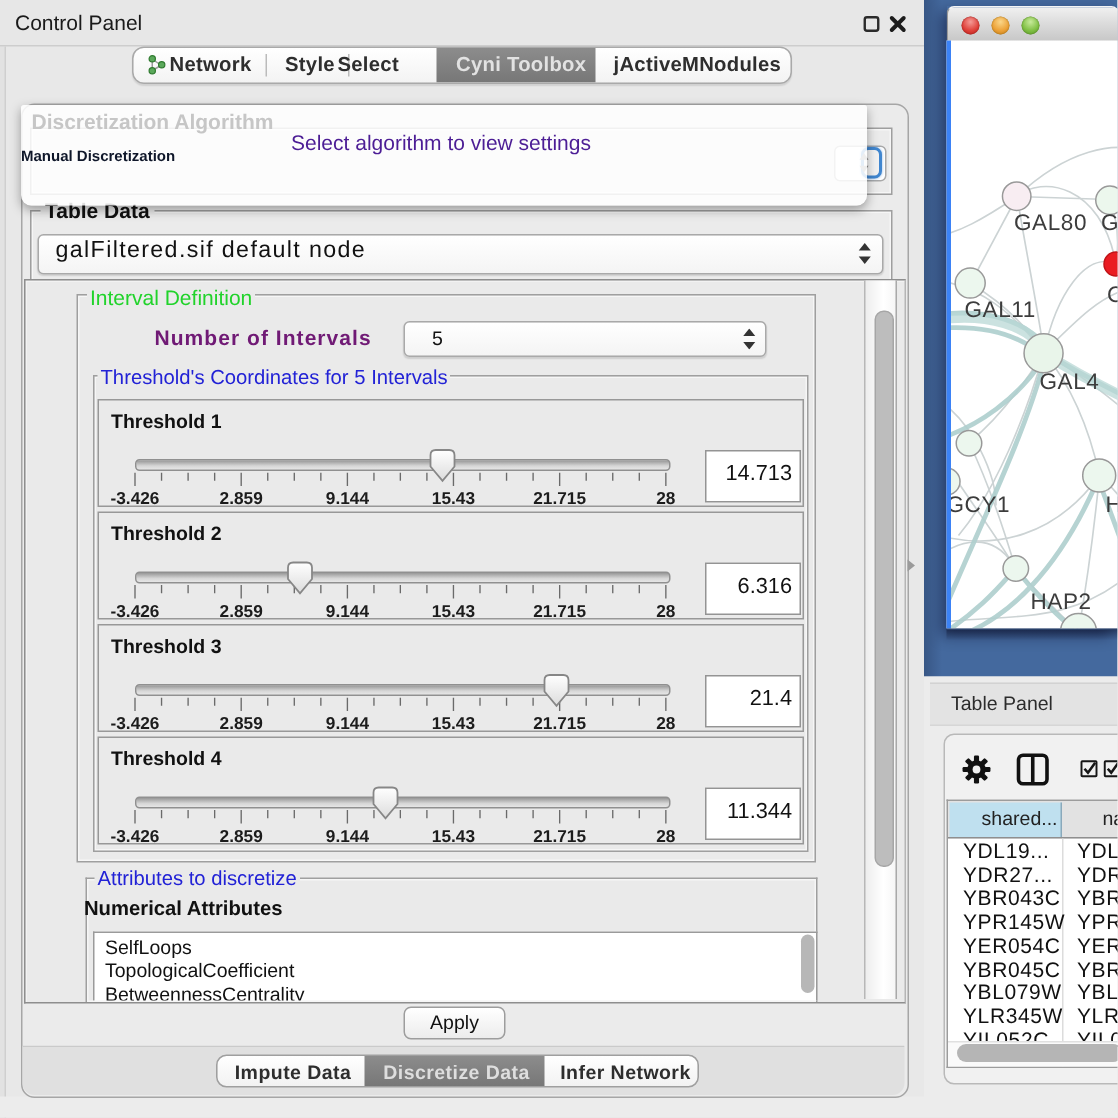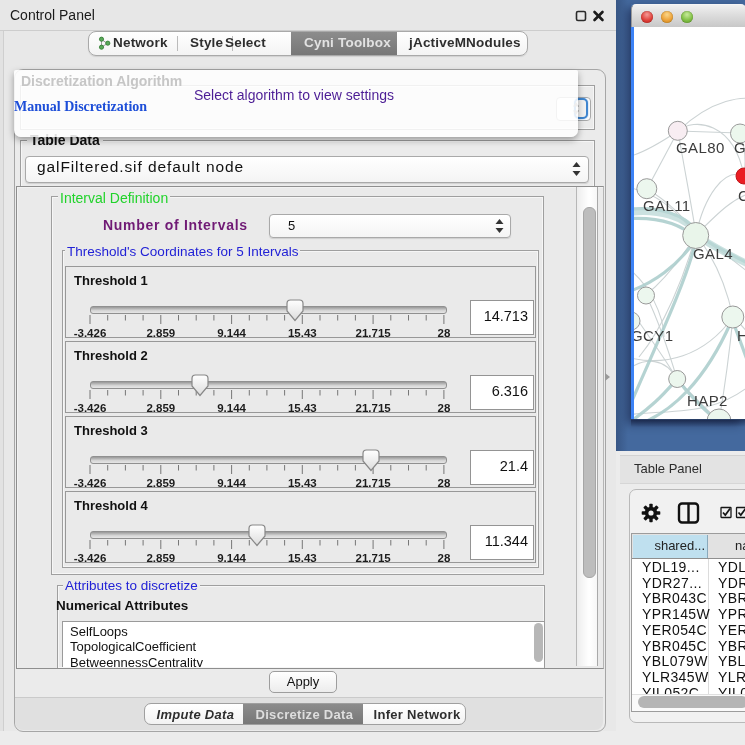--- a/index.html
+++ b/index.html
@@ -207,21 +207,21 @@
 <div class="abs" style="left:21px;top:73px;font-size:14px;font-weight:bold;color:#c6c6c6;z-index:32;">Discretization Algorithm</div>
 <div class="abs" style="left:556px;top:97px;width:33px;height:22px;background:#fff;border:1px solid #a9a9a9;border-radius:4px;"></div>
 <div class="abs" style="left:574px;top:98px;width:10px;height:17px;border-radius:5px;background:#f2f2f2;border:2.5px solid #4086cf;box-shadow:0 0 2px rgba(70,134,207,.6);"></div>
 <svg class="abs" style="left:572px;top:102px" width="8" height="13" viewBox="0 0 8 13">
       <path d="M4,0 L7,4.5 L1,4.5 Z" fill="#8a8a8a"></path>
       <path d="M4,13 L7,8.5 L1,8.5 Z" fill="#8a8a8a"></path>
     </svg>
 
 <div class="abs" style="left:14px;top:70px;width:564px;height:67px;background:rgba(255,255,255,0.86);border-radius:2px 2px 7px 7px;box-shadow:0 3px 7px rgba(0,0,0,.35);z-index:30;"></div>
 <div class="abs" style="left:194px;top:87px;width:320px;font-size:14px;color:#4c1d95;z-index:31;">Select algorithm to view settings</div>
-<div class="abs" style="left:14px;top:99px;font-size:14px;font-weight:bold;color:#1d4ed8;z-index:31;font-family:Liberation Serif, serif;">Manual Discretization</div>
+<div class="abs" style="left:14px;top:99px;font-size:10px;font-weight:bold;color:#0f172a;z-index:31;">Manual Discretization</div>
 
 <div class="abs etch" style="left:20px;top:140px;width:573px;height:46px;"></div>
 <div class="abs" style="left:27px;top:132px;font-size:14px;font-weight:bold;color:#111;background:#ebebeb;padding:0 3px;">Table Data</div>
 <div class="combo" style="left:25px;top:156px;width:562px;height:25px;">
   <span style="position:absolute;left:11px;top:1px;font-size:15.5px;letter-spacing:0.9px;">galFiltered.sif default node</span>
   <svg style="position:absolute;right:7px;top:5px" width="9" height="14" viewBox="0 0 9 14">
     <path d="M4.5,0 L8.5,5 L0.5,5 Z" fill="#333"></path>
         <path d="M4.5,14 L8.5,9 L0.5,9 Z" fill="#333"></path>
   </svg>
 </div>
@@ -432,20 +432,20 @@
 <div class="abs" style="left:56px;top:598px;font-size:13.5px;font-weight:bold;color:#111;">Numerical Attributes</div>
 <div class="abs" style="left:62px;top:621px;width:481px;height:45px;background:#fff;border:1px solid #9a9a9a;border-bottom:none;overflow:hidden;font-size:13px;color:#111;">
   <div style="padding:2px 0 0 7px;line-height:15.4px;">SelfLoops<br>TopologicalCoefficient<br>BetweennessCentrality</div>
   <div class="abs" style="left:471px;top:1px;width:9px;height:39px;border-radius:5px;background:#b7b7b7;"></div>
 </div>
 
 <div class="abs" style="left:269px;top:671px;width:66px;height:20px;background:linear-gradient(#ffffff,#ececec);border:1px solid #9d9d9d;border-radius:5px;text-align:center;font-size:13px;color:#111;line-height:19px;">Apply</div>
 
 <div class="abs" style="left:143.5px;top:703px;width:320px;height:20px;background:linear-gradient(#ffffff,#f2f2f2);border:1px solid #9f9f9f;border-radius:7px;overflow:hidden;font-size:13px;font-weight:bold;letter-spacing:0.3px;color:#2e2e2e;">
   <div class="abs" style="left:98px;top:0;width:120.5px;height:20px;background:linear-gradient(#8c8c8c,#777);"></div>
-  <div class="abs" style="left:12px;top:2.5px;font-style:italic;">Impute Data</div>
+  <div class="abs" style="left:12px;top:2.5px;">Impute Data</div>
   <div class="abs" style="left:111px;top:2.5px;color:#dedede;">Discretize Data</div>
   <div class="abs" style="left:229px;top:2.5px;">Infer Network</div>
 </div>
 
 <div class="abs" style="left:605px;top:373px;width:0;height:0;border-left:5px solid #9a9a9a;border-top:4px solid transparent;border-bottom:4px solid transparent;"></div>
 
 </div>
 
 </body></html>

